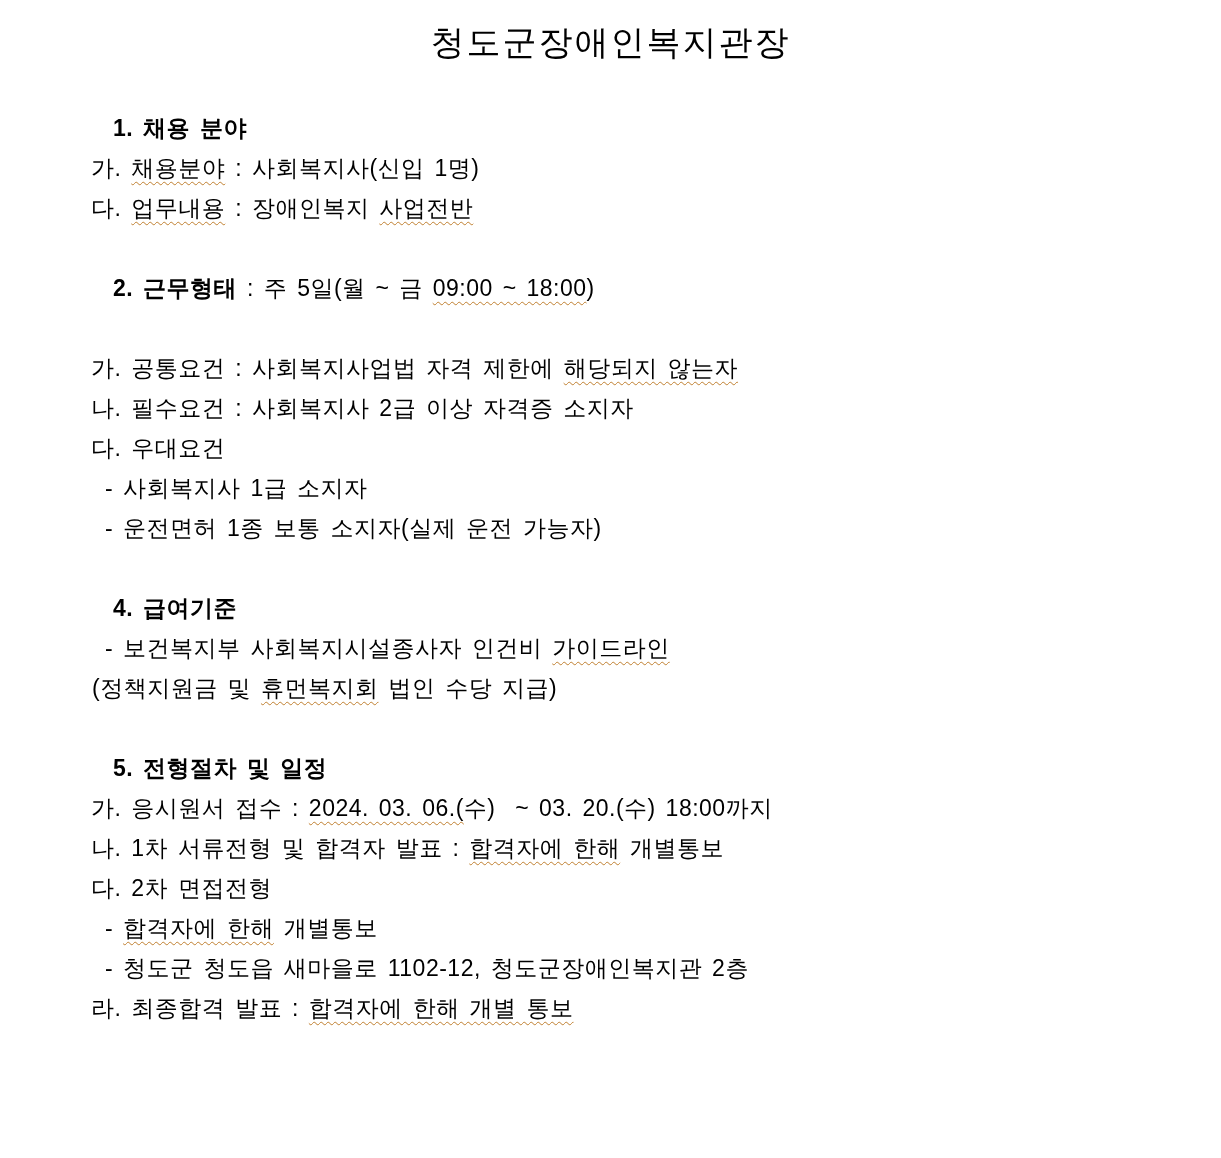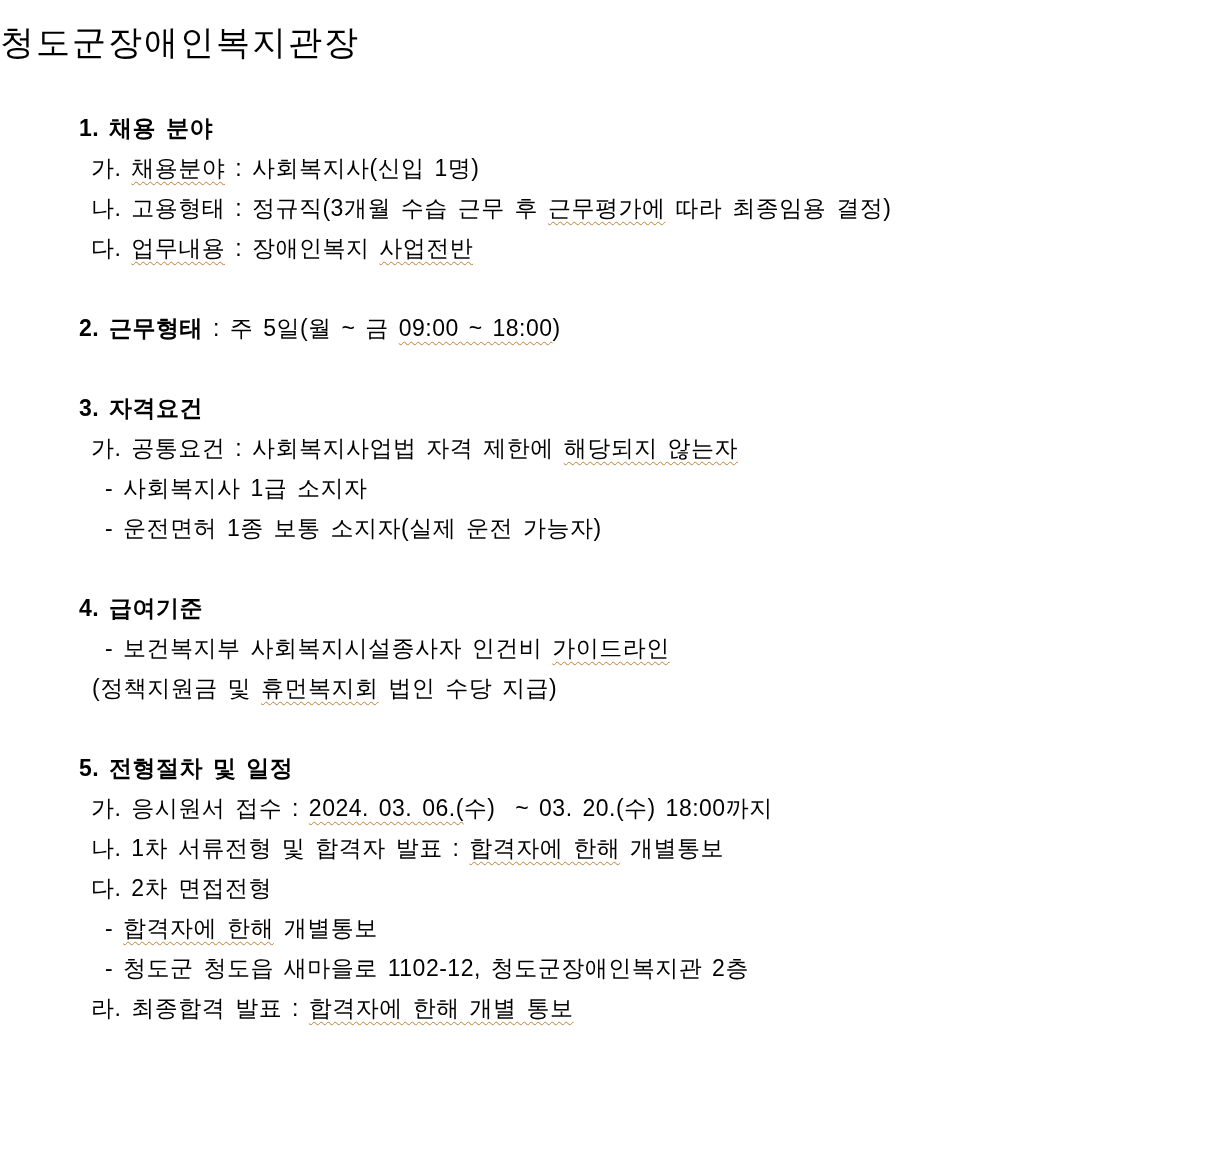--- a/index.html
+++ b/index.html
@@ -16,38 +16,38 @@
     color: #000000;
   }
   .page {
     position: relative;
     width: 1221px;
     height: 1158px;
     background: #ffffff;
   }
   .doc-title {
     margin-top: 20px;
-    text-align: left;
+    text-align: center;
     font-size: 34px;
     line-height: 44px;
     font-weight: 400;
     letter-spacing: 2px;
     white-space: pre;
   }
   .section { margin-top: 40px; }
   .section.first { margin-top: 44px; }
   .row {
     font-size: 23px;
     line-height: 40px;
     letter-spacing: 0.5px;
     word-spacing: 3px;
     white-space: pre;
   }
   .row span { white-space: pre; }
-  .heading { padding-left: 79px; margin-top: 28px; }
+  .heading { padding-left: 113px; margin-top: 28px; }
   .sub     { padding-left: 91px; }
   .dash    { padding-left: 105px; }
   .cont    { padding-left: 92px; }
   .b { font-weight: 700; }
   .wavy {
     text-decoration-line: underline;
     text-decoration-style: wavy;
     text-decoration-color: #c08030;
     text-decoration-thickness: 1px;
     text-underline-offset: 5px;
@@ -56,31 +56,31 @@
 </head>
 <body>
 
 <div class="page">
 
   <div class="doc-title">청도군장애인복지관장</div>
 
   <div class="section first">
     <div class="row heading"><span class="b">1. 채용 분야</span></div>
     <div class="row sub"><span>가. </span><span class="wavy">채용분야</span><span> : 사회복지사(신입 1명)</span></div>
-    <div class="row sub"><span>나. 고용형태 : 정규직(3개월 수습 근무 후 </span><span class="wavy">근무평가에</span><span> 따라 최종임용 결정)</span></div>
     <div class="row sub"><span>다. </span><span class="wavy">업무내용</span><span> : 장애인복지 </span><span class="wavy">사업전반</span></div>
   </div>
 
   <div class="section">
     <div class="row heading"><span class="b">2. 근무형태</span><span> : 주 5일(월 ~ 금 </span><span class="wavy">09:00 ~ 18:00</span><span>)</span></div>
   </div>
 
   <div class="section">
-    <div class="row heading"><span class="b">3. 자격요건</span></div>
     <div class="row sub"><span>가. 공통요건 : 사회복지사업법 자격 제한에 </span><span class="wavy">해당되지 않는자</span></div>
+    <div class="row sub"><span>나. 필수요건 : 사회복지사 2급 이상 자격증 소지자</span></div>
+    <div class="row sub"><span>다. 우대요건</span></div>
     <div class="row dash"><span>- 사회복지사 1급 소지자</span></div>
     <div class="row dash"><span>- 운전면허 1종 보통 소지자(실제 운전 가능자)</span></div>
   </div>
 
   <div class="section">
     <div class="row heading"><span class="b">4. 급여기준</span></div>
     <div class="row dash"><span>- 보건복지부 사회복지시설종사자 인건비 </span><span class="wavy">가이드라인</span></div>
     <div class="row cont"><span>(정책지원금 및 </span><span class="wavy">휴먼복지회</span><span> 법인 수당 지급)</span></div>
   </div>
 

